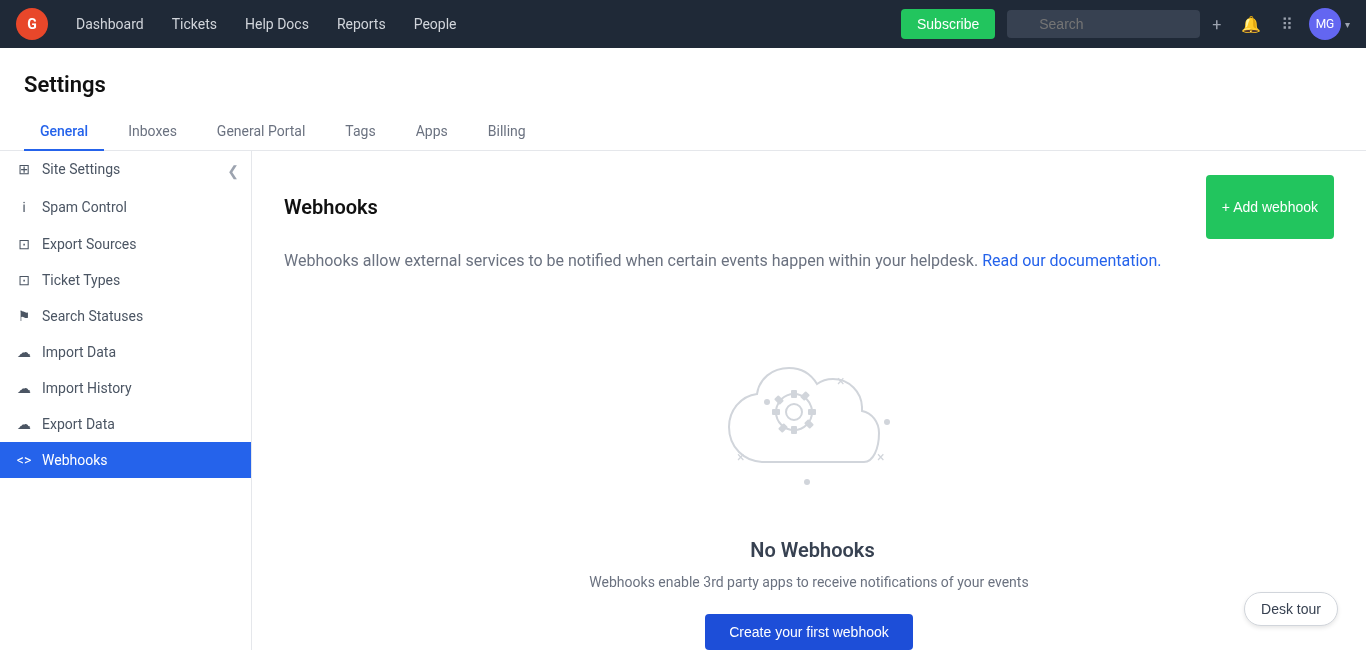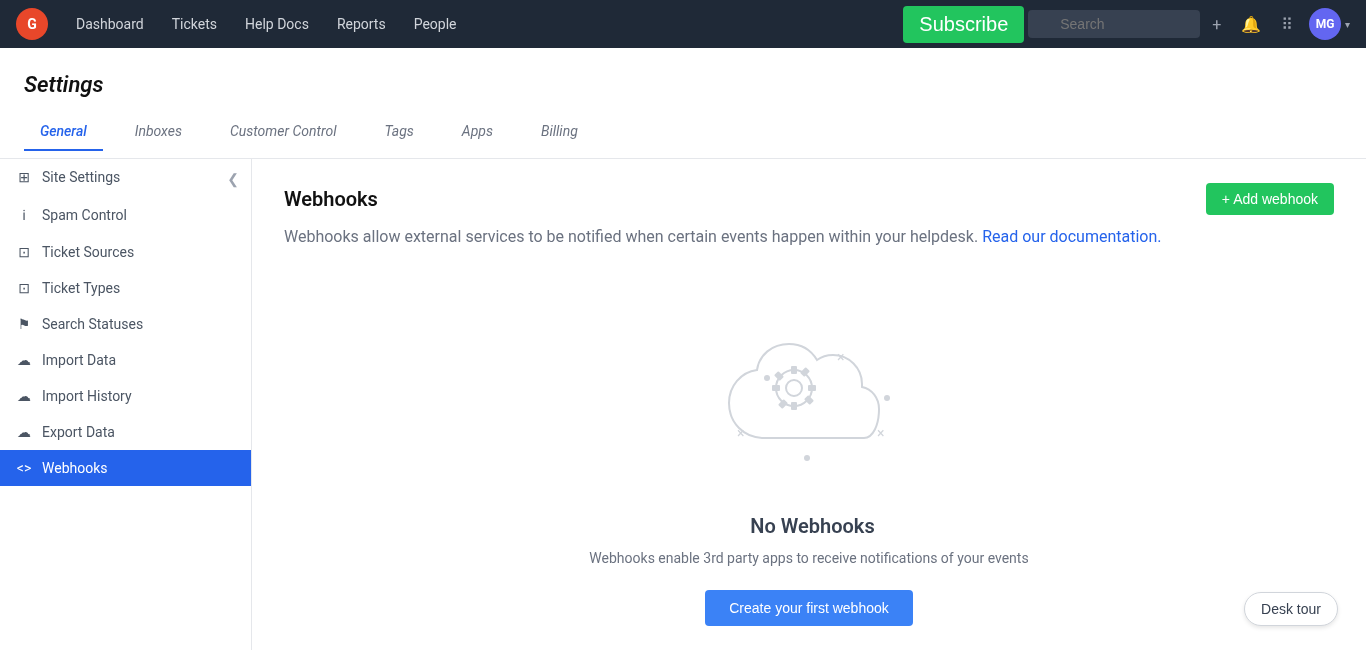--- a/index.html
+++ b/index.html
@@ -32,32 +32,32 @@
       text-decoration: none;
     }
     .topnav-spacer { flex: 1; }
     .subscribe-btn {
       background: #22c55e;
       color: white;
       border: none;
       padding: 7px 16px;
       border-radius: 4px;
       cursor: pointer;
-      font-size: 20px;
-      font-weight: 500;
-      margin-right: 0;
+      font-size: 14px;
+      font-weight: 500;
+      margin-right: 8px;
     }
     .search-box {
       background: #374151;
       border: none;
       border-radius: 4px;
       color: #9ca3af;
       padding: 6px 12px 6px 32px;
       font-size: 14px;
-      width: 172px;
+      width: 193px;
       outline: none;
       position: relative;
     }
     .search-wrapper {
       position: relative;
       display: flex;
       align-items: center;
     }
     .search-icon-nav {
       position: absolute;
@@ -71,41 +71,40 @@
       cursor: pointer;
       font-size: 16px;
     }
     .avatar {
       background: #6366f1;
       color: white;
       width: 32px; height: 32px;
       border-radius: 50%;
       display: flex; align-items: center; justify-content: center;
       font-size: 12px;
-      font-weight: bold;
+      font-weight: normal;
       cursor: pointer;
       margin-left: 4px;
     }
     .avatar-caret { color: #9ca3af; cursor: pointer; font-size: 10px; }
 
     
     .page-header {
-      padding: 24px 24px 8px 24px;
+      padding: 24px 24px 0 24px;
       border-bottom: 1px solid #e5e7eb;
-      font-style: italic;
     }
     .page-title {
       font-size: 22px;
       font-weight: 600;
       margin-bottom: 16px;
       color: #111;
     }
     .tabs {
       display: flex;
-      gap: 16px;
+      gap: 8px;
     }
     .tab {
       padding: 10px 16px;
       cursor: pointer;
       color: #6b7280;
       font-size: 14px;
       border-bottom: 2px solid transparent;
       margin-bottom: -1px;
     }
     .tab.active {
@@ -172,21 +171,21 @@
     }
     .section-title {
       font-size: 20px;
       font-weight: 600;
       color: #111;
     }
     .add-webhook-btn {
       background: #22c55e;
       color: white;
       border: none;
-      padding: 8px 16px;
+      padding: 24px 16px;
       border-radius: 4px;
       cursor: pointer;
       font-size: 14px;
       font-weight: 500;
       display: flex;
       align-items: center;
       gap: 6px;
     }
     .description-text {
       color: #6b7280;
@@ -218,21 +217,21 @@
       margin-bottom: 12px;
       margin-left: 7px;
     }
     .empty-desc {
       color: #6b7280;
       font-size: 14px;
       margin-bottom: 24px;
       text-align: center;
     }
     .create-btn {
-      background: #3b82f6;
+      background: #1d4ed8;
       color: white;
       border: none;
       padding: 10px 24px;
       border-radius: 4px;
       cursor: pointer;
       font-size: 14px;
       font-weight: 500;
     }
 
     
@@ -274,21 +273,21 @@
   <span class="topnav-icon">⠿</span>
   <div class="avatar">MG</div>
   <span class="avatar-caret">▾</span>
 </nav>
 
 <div class="page-header">
   <h1 class="page-title">Settings</h1>
   <div class="tabs">
     <div class="tab active">General</div>
     <div class="tab">Inboxes</div>
-    <div class="tab">Customer Control</div>
+    <div class="tab">General Portal</div>
     <div class="tab">Tags</div>
     <div class="tab">Apps</div>
     <div class="tab">Billing</div>
   </div>
 </div>
 
 <div class="content-area">
 
   <div class="sidebar">
     <span class="sidebar-collapse-btn">❮</span>
@@ -296,21 +295,21 @@
     <div class="sidebar-item">
       <span class="item-icon">⊞</span>
       <span>Site Settings</span>
     </div>
     <div class="sidebar-item">
       <span class="item-icon">ℹ</span>
       <span>Spam Control</span>
     </div>
     <div class="sidebar-item">
       <span class="item-icon">⊡</span>
-      <span>Ticket Sources</span>
+      <span>Export Sources</span>
     </div>
     <div class="sidebar-item">
       <span class="item-icon">⊡</span>
       <span>Ticket Types</span>
     </div>
     <div class="sidebar-item">
       <span class="item-icon">⚑</span>
       <span>Search Statuses</span>
     </div>
     <div class="sidebar-item">

